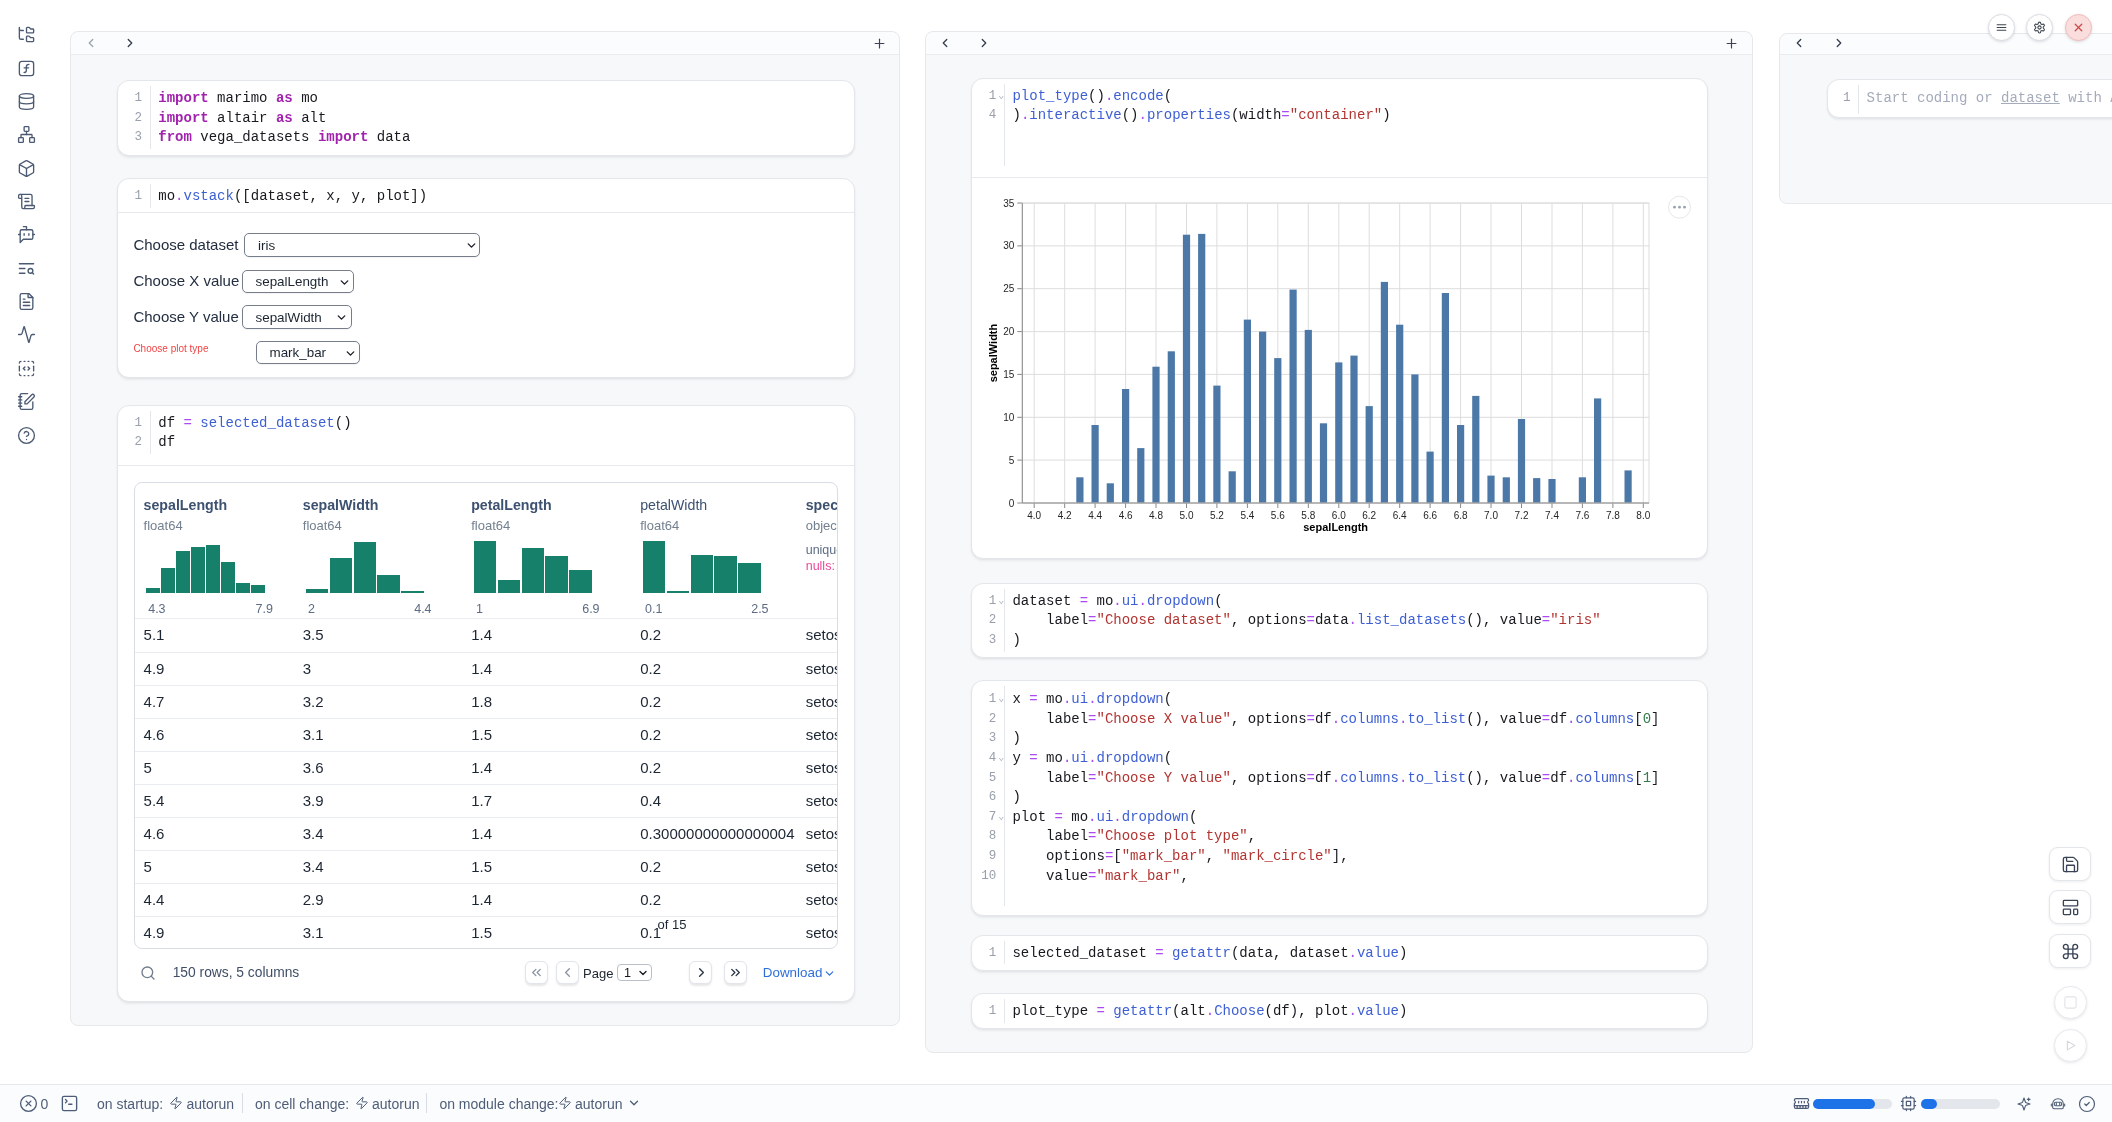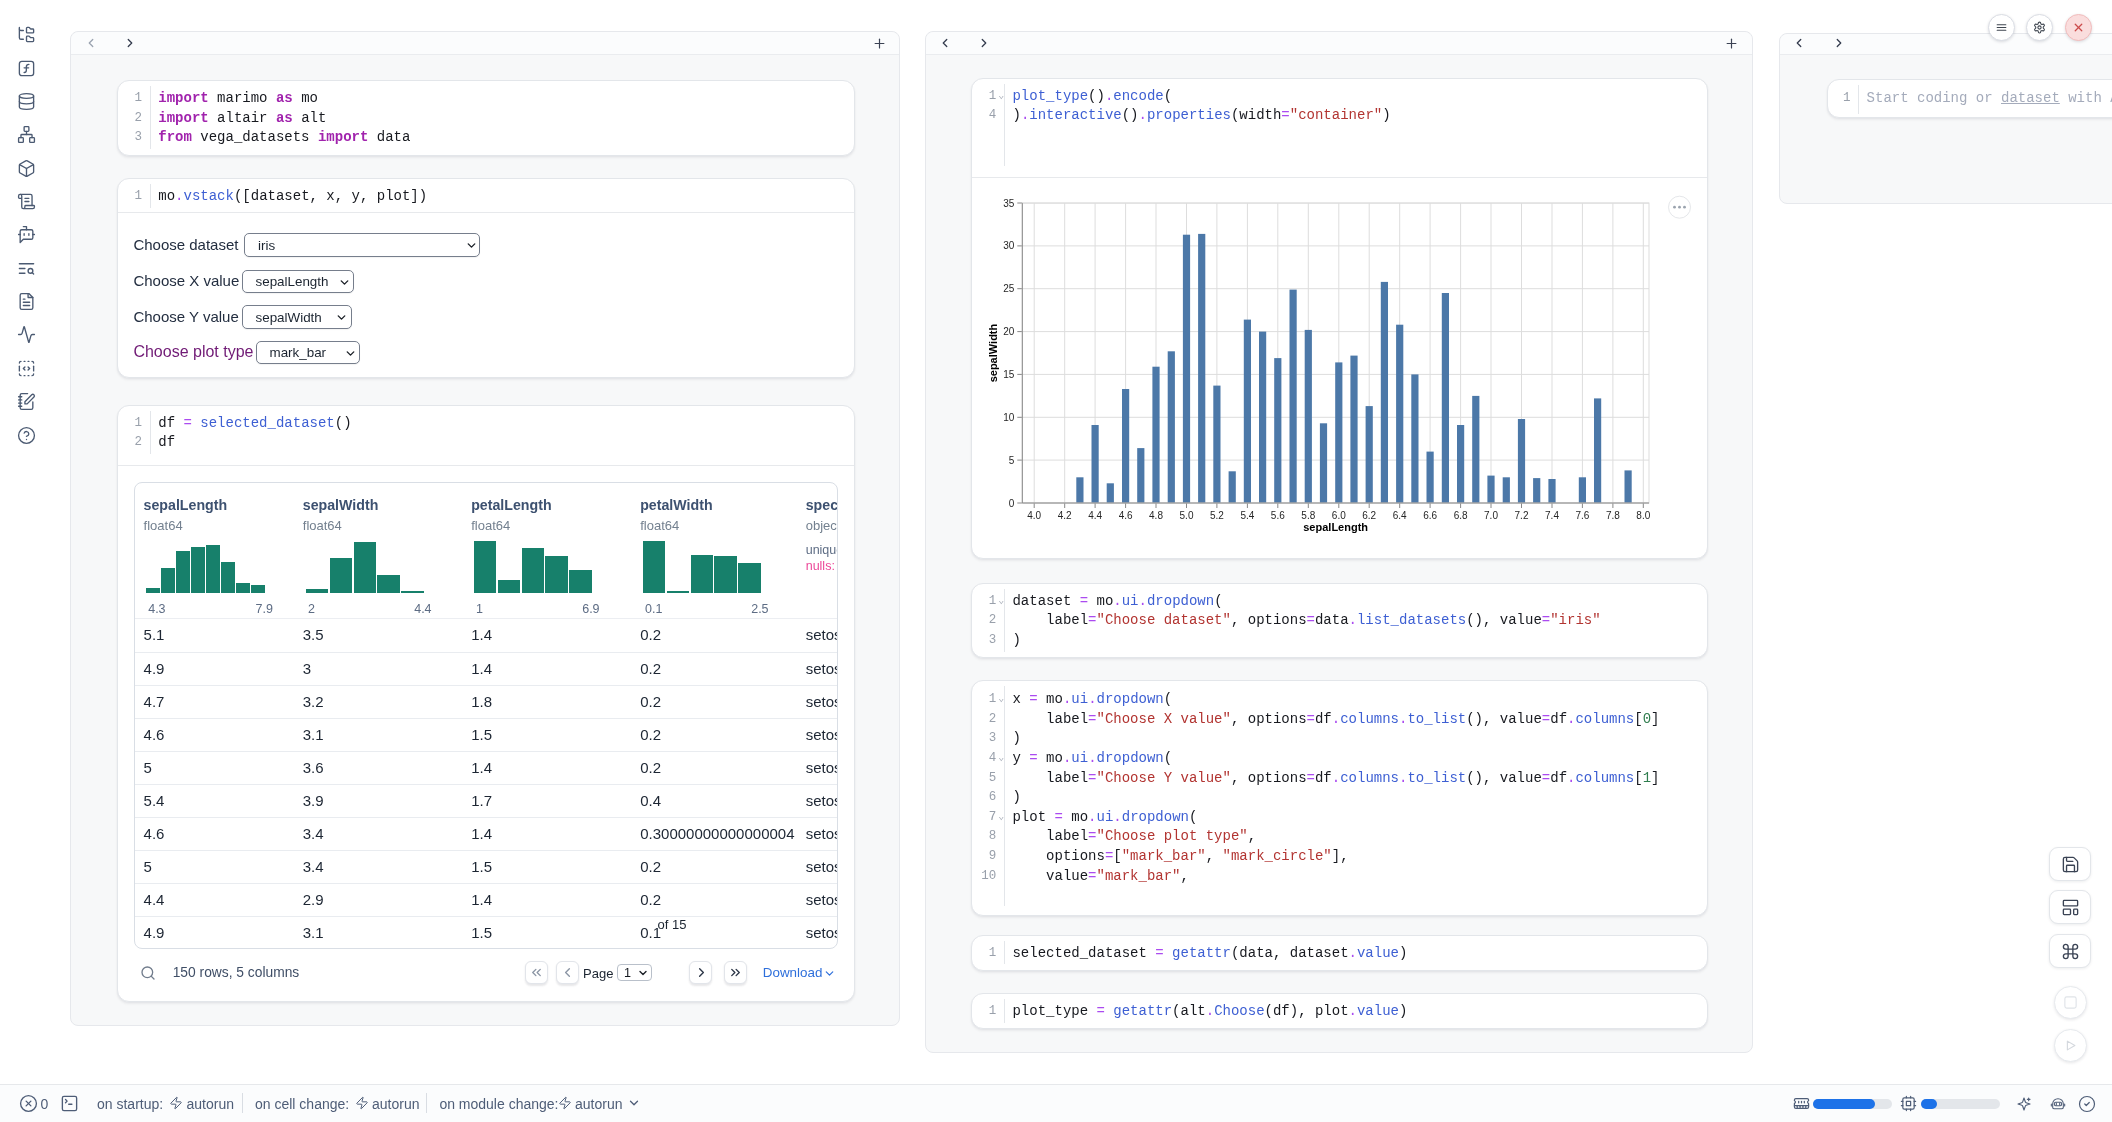--- a/index.html
+++ b/index.html
@@ -148,21 +148,21 @@
         <path d="m6 9 6 6 6-6"></path>
       </svg>
     </div>
     <div class="abs" style="left:15.900000000000006px;top:128.5px;font-size:15px;color:#232e40">Choose Y value</div>
     <div class="abs" style="left:124.0px;top:126.0px;width:110.0px;height:23.5px;background:#fff;border:1px solid #767e8c;border-radius:5px;box-shadow:0 1px 1px rgba(0,0,0,.05)">
       <div class="abs" style="left:13px;top:3.8px;font-size:13.4px;color:#1b2430">sepalWidth</div>
       <svg class="ic abs" style="left:92.5px;top:5.4px" width="13" height="13" viewBox="0 0 24 24" fill="none" stroke="#1c2128" stroke-width="2.6" stroke-linecap="round" stroke-linejoin="round">
         <path d="m6 9 6 6 6-6"></path>
       </svg>
     </div>
-    <div class="abs" style="left:15.900000000000006px;top:164.0px;font-size:16px;color:#701a75">Choose plot type</div>
+    <div class="abs" style="left:15.900000000000006px;top:164.0px;font-size:10px;color:#ef4444">Choose plot type</div>
     <div class="abs" style="left:138.0px;top:161.5px;width:104.5px;height:23.5px;background:#fff;border:1px solid #767e8c;border-radius:5px;box-shadow:0 1px 1px rgba(0,0,0,.05)">
       <div class="abs" style="left:13px;top:3.8px;font-size:13.4px;color:#1b2430">mark_bar</div>
       <svg class="ic abs" style="left:87.0px;top:5.4px" width="13" height="13" viewBox="0 0 24 24" fill="none" stroke="#1c2128" stroke-width="2.6" stroke-linecap="round" stroke-linejoin="round">
         <path d="m6 9 6 6 6-6"></path>
       </svg>
     </div>
   </div>
 <div class="cell" style="left:116.5px;top:404.7px;width:738.5px;height:597.8px">
     <div style="position:absolute;left:32.6px;top:5px;width:1px;height:43.400000000000006px;background:#e3e6ea"></div>
     <div class="code" style="padding-top:8.2px">
@@ -195,21 +195,21 @@
     <div class="abs" style="left:171.3px;top:119.5px;width:125.6px;text-align:right;font-size:12.5px;color:#5d6c84">4.4</div>
     <div class="abs" style="left:336.5px;top:14px;font-size:14.2px;font-weight:bold;color:#3d5170;white-space:nowrap">petalLength</div>
     <div class="abs" style="left:336.5px;top:35px;font-size:13px;color:#73808f;white-space:nowrap">float64</div>
     <div class="abs" style="left:339.3px;top:58.2px;width:22.4px;height:52.5px;background:#17806b"></div>
     <div class="abs" style="left:363.1px;top:97.7px;width:22.4px;height:13px;background:#17806b"></div>
     <div class="abs" style="left:386.9px;top:65.0px;width:22.4px;height:45.7px;background:#17806b"></div>
     <div class="abs" style="left:410.7px;top:73.5px;width:22.4px;height:37.2px;background:#17806b"></div>
     <div class="abs" style="left:434.5px;top:87.3px;width:22.4px;height:23.4px;background:#17806b"></div>
     <div class="abs" style="left:341.3px;top:119.5px;font-size:12.5px;color:#5d6c84">1</div>
     <div class="abs" style="left:339.3px;top:119.5px;width:125.6px;text-align:right;font-size:12.5px;color:#5d6c84">6.9</div>
-    <div class="abs" style="left:505.5px;top:14px;font-size:14.2px;font-weight:bold;color:#3d5170;white-space:nowrap">petalWidth</div>
+    <div class="abs" style="left:505.5px;top:14px;font-size:14.2px;font-weight:normal;color:#3d5170;white-space:nowrap">petalWidth</div>
     <div class="abs" style="left:505.5px;top:35px;font-size:13px;color:#73808f;white-space:nowrap">float64</div>
     <div class="abs" style="left:508.3px;top:58.2px;width:22.4px;height:52.5px;background:#17806b"></div>
     <div class="abs" style="left:532.1px;top:108.7px;width:22.4px;height:2px;background:#17806b"></div>
     <div class="abs" style="left:555.9px;top:72.8px;width:22.4px;height:37.9px;background:#17806b"></div>
     <div class="abs" style="left:579.7px;top:73.5px;width:22.4px;height:37.2px;background:#17806b"></div>
     <div class="abs" style="left:603.5px;top:79.9px;width:22.4px;height:30.8px;background:#17806b"></div>
     <div class="abs" style="left:510.3px;top:119.5px;font-size:12.5px;color:#5d6c84">0.1</div>
     <div class="abs" style="left:508.3px;top:119.5px;width:125.6px;text-align:right;font-size:12.5px;color:#5d6c84">2.5</div>
     <div class="abs" style="left:671px;top:14px;font-size:14.2px;font-weight:bold;color:#3d5170;white-space:nowrap">species</div>
     <div class="abs" style="left:671px;top:35px;font-size:13px;color:#73808f;white-space:nowrap">object</div>

